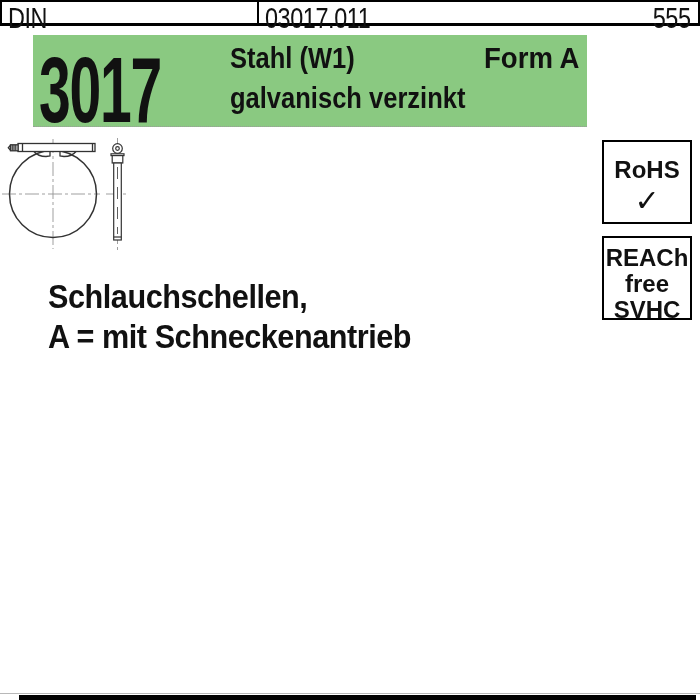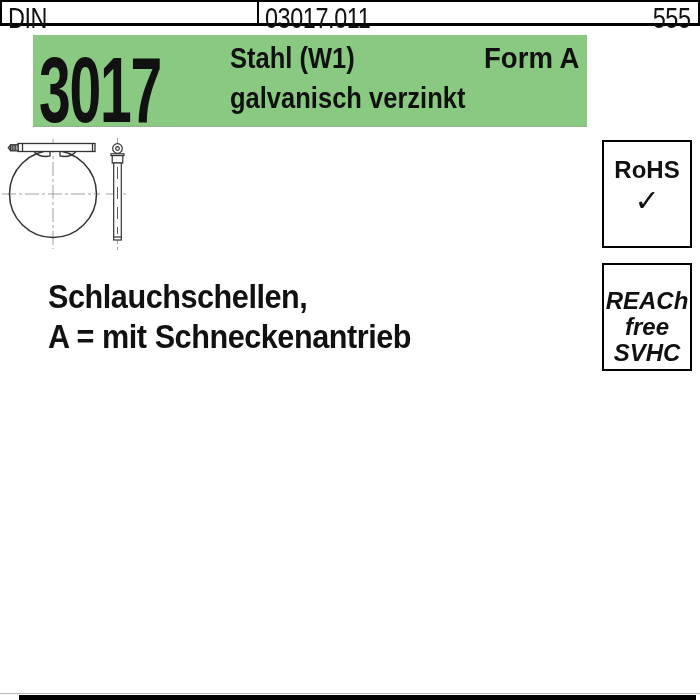--- a/index.html
+++ b/index.html
@@ -51,25 +51,25 @@
   .banner-form {
     position:absolute; right:8px; top:9px; font-size:29px; line-height:29px;
     font-weight:bold; transform:scaleX(0.95); transform-origin:100% 0;
   }
 
   
   .drawing { position:absolute; left:0; top:130px; width:260px; height:130px; }
 
   
   .cert-box {
-    position:absolute; left:602px; width:90px; height:108px; box-sizing:border-box;
+    position:absolute; left:602px; width:90px; height:84px; box-sizing:border-box;
     border:2.5px solid #000; background:#fff; text-align:center; font-weight:bold;
   }
   .rohs-box { top:140px; }
-  .reach-box { top:263px; padding-top:23px;font-style:italic; }
+  .reach-box { top:236px; padding-top:7px; }
   .rohs-label { margin-top:16px; font-size:24px; line-height:24px; }
   .rohs-check {
     margin-top:4px; font-size:30px; line-height:30px;
     font-family:"DejaVu Sans", sans-serif;
   }
   .reach-line { font-size:24px; line-height:26px; }
 
   
   .main-title { position:absolute; left:8px; top:276px; font-weight:bold;margin-left:40px; }
   .title-line {

